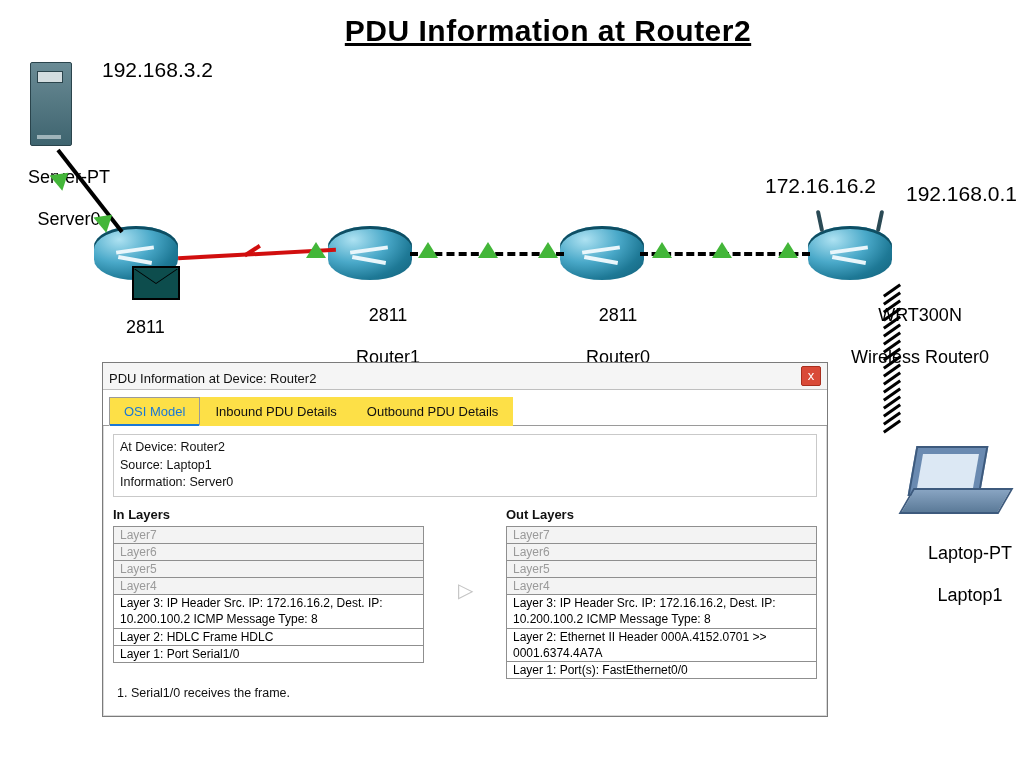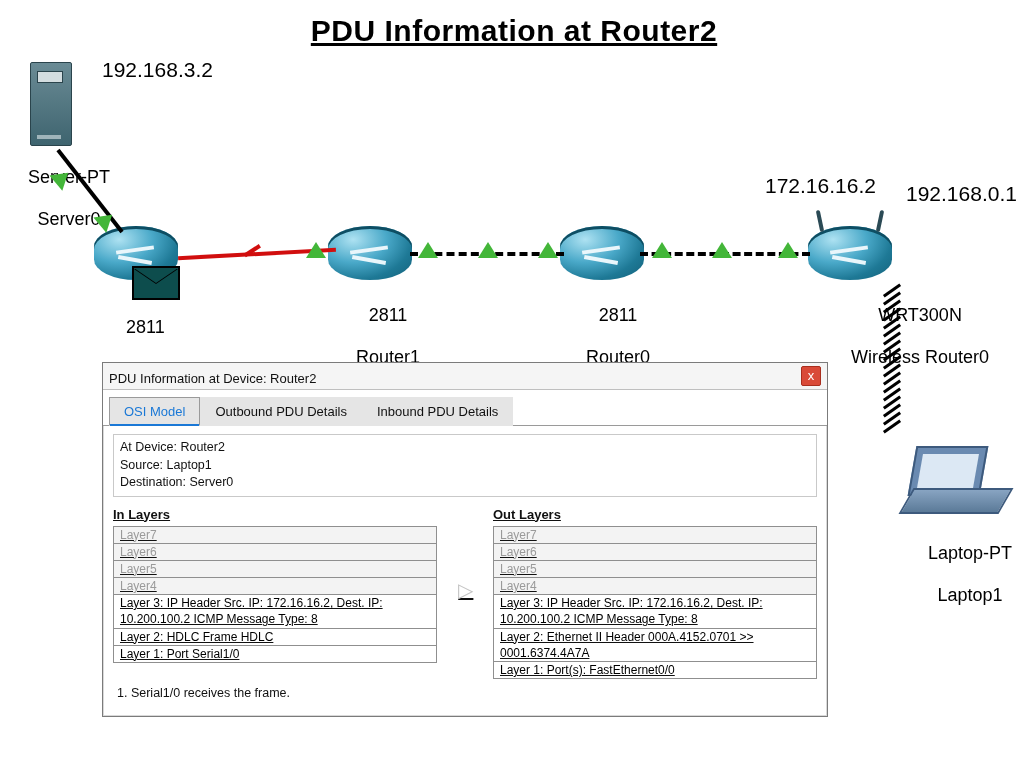--- a/index.html
+++ b/index.html
@@ -8,21 +8,21 @@
     width: 1024px;
     height: 776px;
     font-family: Arial, Helvetica, sans-serif;
     background: #ffffff;
     position: relative;
     overflow: hidden;
   }
   .stage { position: relative; width: 100%; height: 100%; }
   .title {
     position: absolute;
-    top: 14px; left: 234px; width: 560px;
+    top: 14px; left: 268px; width: 560px;
     text-align: center;
     font-size: 30px; font-weight: 900; color:#000;
     text-decoration: underline; letter-spacing: .5px;
   }
   .ip-label {
     position: absolute;
     font-size: 21px; font-weight: 400; color:#000;
     font-family: Arial, sans-serif;
   }
   .dev-label {
@@ -152,34 +152,34 @@
     font-size:13px; line-height:18px; text-align:center; border-radius:2px;
     border:1px solid #a92e1e;
   }
   .pdu-tabs{
     display:flex; gap:0; padding:6px 6px 0; border-bottom:1px solid #9a9a9a;
     background:#fff;
   }
   .pdu-tab{
     padding:6px 14px; font-size:13px; border:1px solid transparent; border-bottom:none;
     position:relative; top:1px; cursor:pointer;
-    background:#e5e5e5;
+    background:#fde047;
   }
   .pdu-tab.active{
     color:#1a78d6; border-color:#9a9a9a; border-bottom:1px solid #fff;
   }
   .pdu-tab.active::after{
     content:""; position:absolute; left:0; right:0; bottom:-1px; height:2px; background:#1a78d6;
   }
   .pdu-body{ padding:8px 10px; }
   .info-box{
     border:1px solid #c9c9c9; padding:4px 6px; margin-bottom:6px; font-size:12.5px;
     line-height:1.4; background:#fff;
   }
-  .layers{ display:flex; gap:21px;text-decoration:underline; }
+  .layers{ display:flex; gap:34px; }
   .layers-col{ flex:1; }
   .layers-col .ltitle{ font-weight:700; font-size:13px; margin:4px 0; }
   .lrow{
     border:1px solid #8f8f8f; background:#f3f3f3; padding:0 6px; font-size:12px;
     margin-bottom:-1px; line-height:1.35;
   }
   .lrow.dim{ color:#9a9a9a; }
   .lrow.active{ background:#fff; color:#000; }
   .footer-note{ font-size:12.5px; padding:8px 4px; }
   .layers-sep{
@@ -301,28 +301,28 @@
 
   <div class="blackband"></div>
 
   <div class="pdu-window">
     <div class="pdu-titlebar">
       <span>PDU Information at Device: Router2</span>
       <div class="pdu-close">x</div>
     </div>
     <div class="pdu-tabs">
       <div class="pdu-tab active">OSI Model</div>
+      <div class="pdu-tab">Inbound PDU Details</div>
       <div class="pdu-tab">Outbound PDU Details</div>
-      <div class="pdu-tab">Inbound PDU Details</div>
     </div>
     <div class="pdu-body">
       <div class="info-box">
         <div>At Device: Router2</div>
         <div>Source: Laptop1</div>
-        <div>Destination: Server0</div>
+        <div>Information: Server0</div>
       </div>
 
       <div class="layers">
         <div class="layers-col">
           <div class="ltitle">In Layers</div>
           <div class="lrow dim">Layer7</div>
           <div class="lrow dim">Layer6</div>
           <div class="lrow dim">Layer5</div>
           <div class="lrow dim">Layer4</div>
           <div class="lrow active">Layer 3: IP Header Src. IP: 172.16.16.2, Dest. IP: 10.200.100.2 ICMP Message Type: 8</div>

